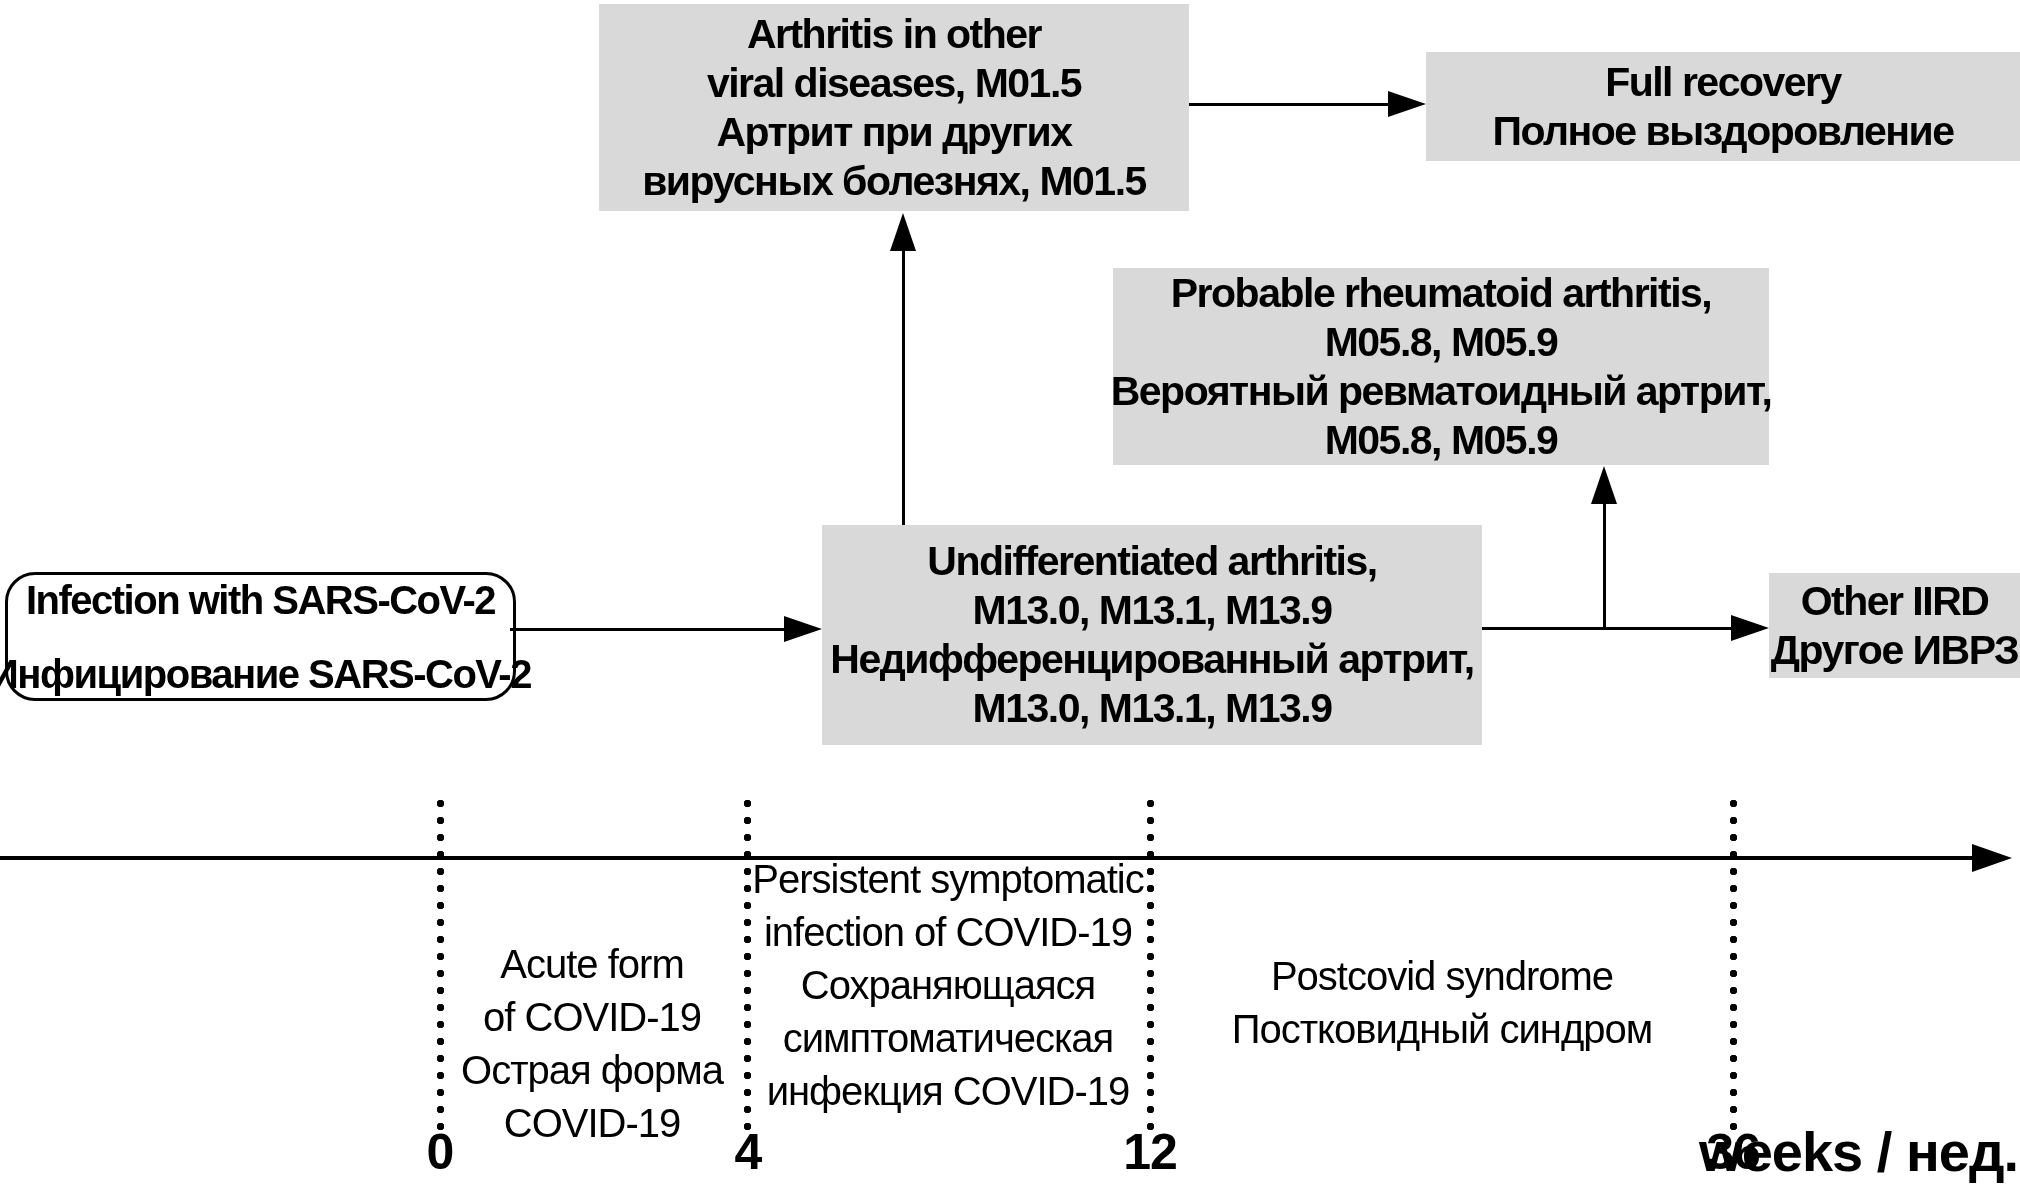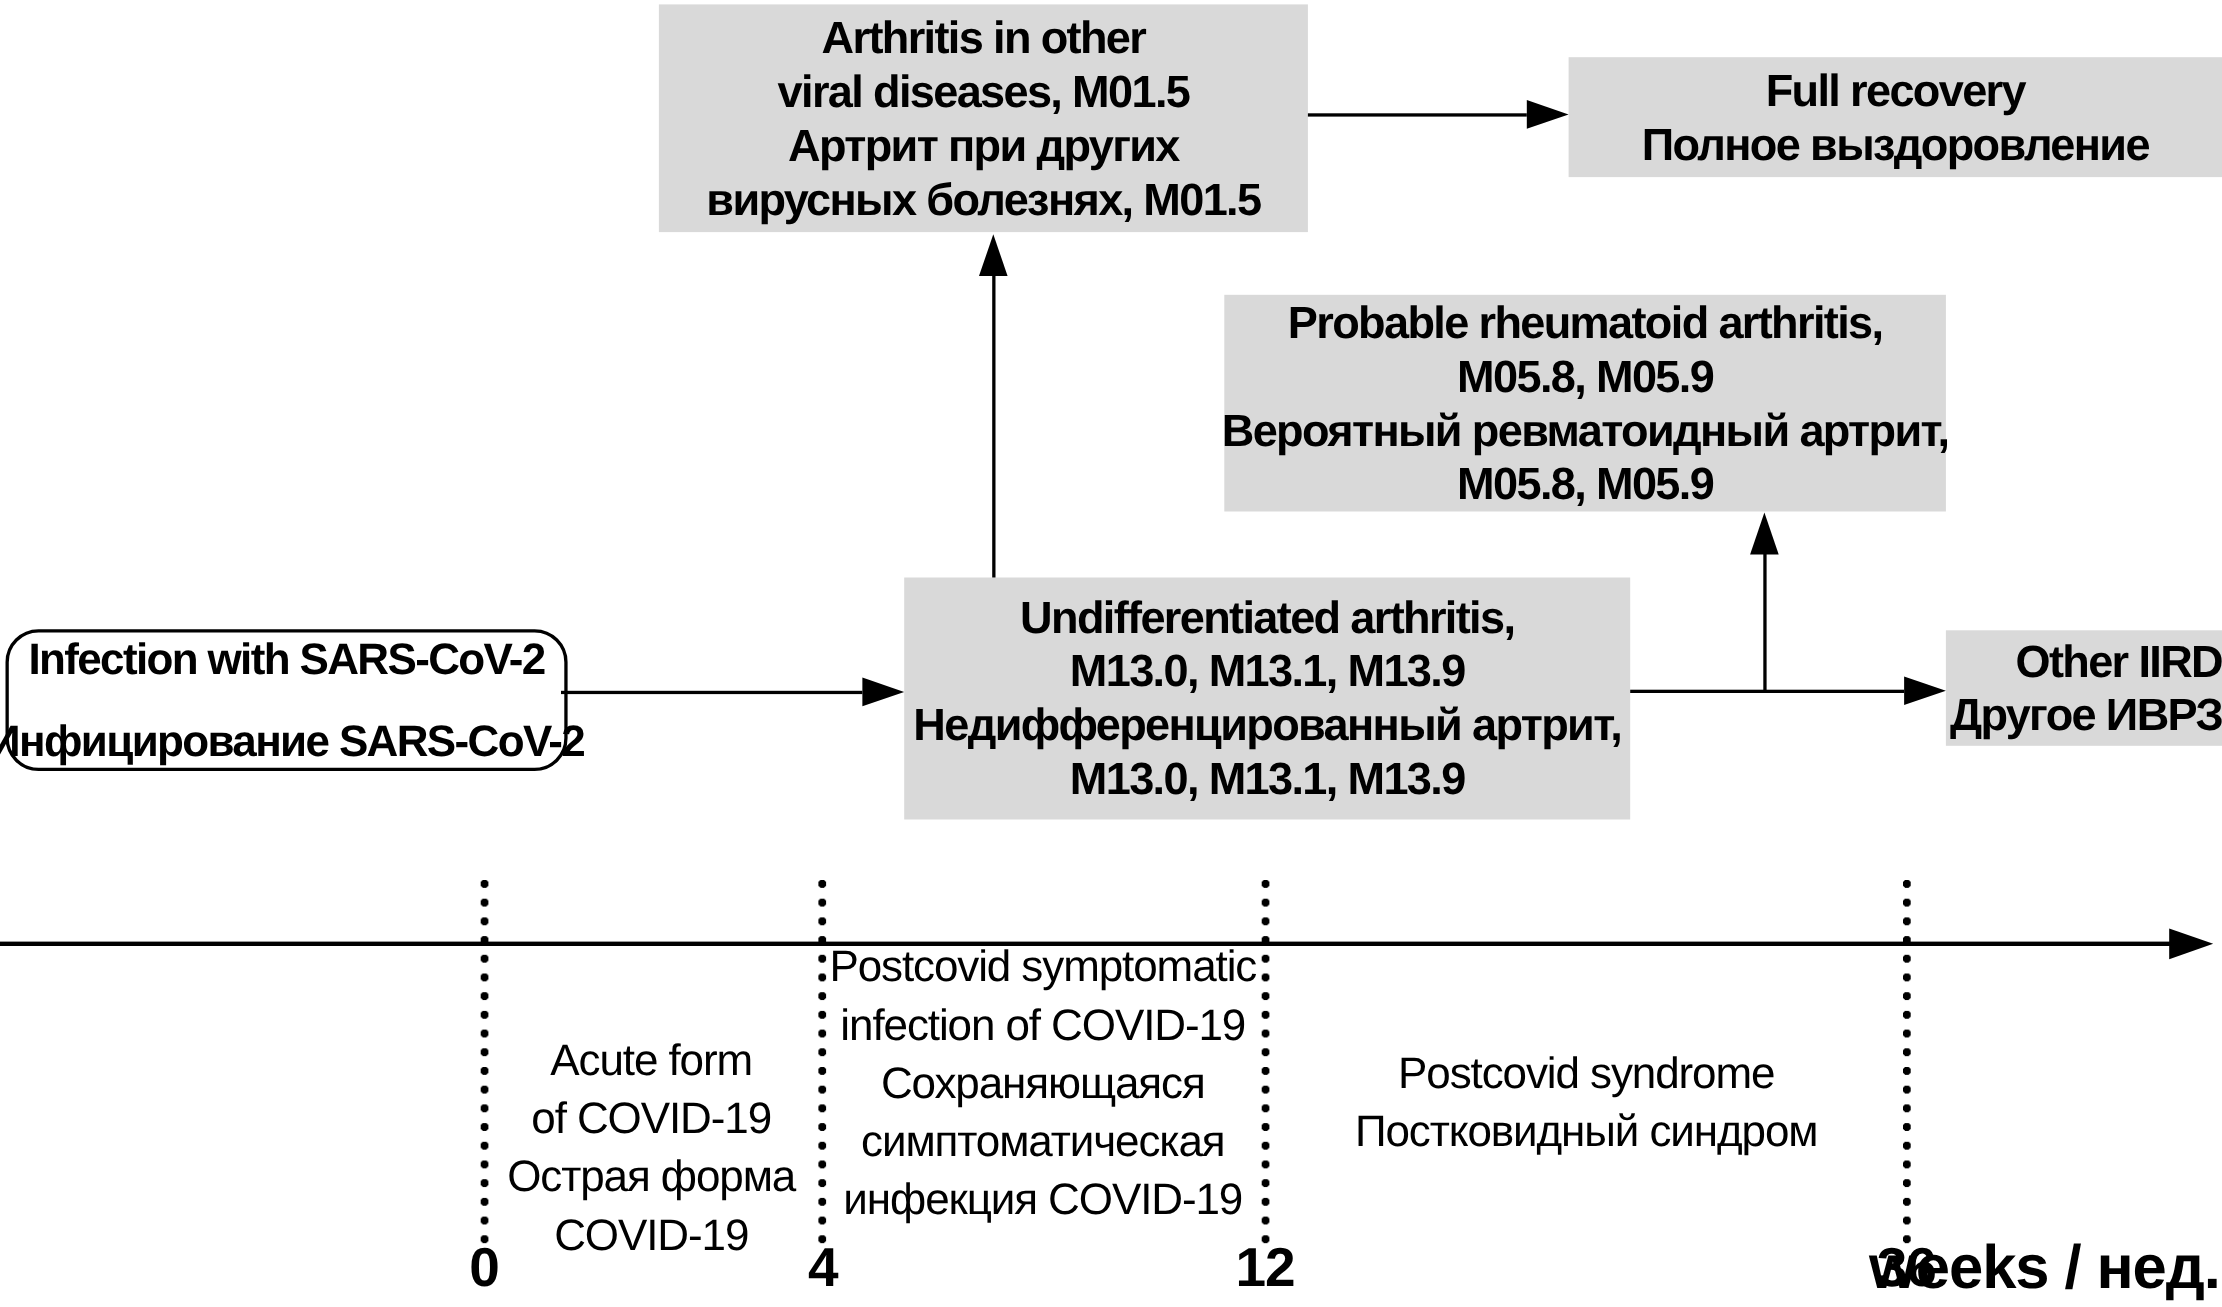--- a/index.html
+++ b/index.html
@@ -97,21 +97,21 @@
     <div>Инфицирование SARS-CoV-2</div>
   </div>
 
   <div class="box gray" style="left:822px; top:525px; width:660px; height:220px;">
     <div>Undifferentiated arthritis,</div>
     <div>M13.0, M13.1, M13.9</div>
     <div>Недифференцированный артрит,</div>
     <div>M13.0, M13.1, M13.9</div>
   </div>
 
-  <div class="box gray" style="left:1769px; top:573px; width:251px; height:105px;align-items:flex-end;">
+  <div class="box gray" style="left:1769px; top:573px; width:251px; height:105px;">
     <div>Other IIRD</div>
     <div>Другое ИВРЗ</div>
   </div>
 
   <div class="hline" style="left:510px; top:628px; width:274px; height:3px;"></div>
   <div class="head-right" style="left:784px; top:616px;"></div>
 
   <div class="vline" style="left:902px; top:249px; width:3px; height:276px;"></div>
   <div class="head-up" style="left:890px; top:213px;"></div>
 
@@ -140,21 +140,21 @@
   <div class="unit" style="right:2px; top:1124px;">weeks / нед.</div>
 
   <div class="plabel" style="left:342px; top:922px; width:500px;margin-top:16px;">
     <div>Acute form</div>
     <div>of COVID-19</div>
     <div>Острая форма</div>
     <div>COVID-19</div>
   </div>
 
   <div class="plabel" style="left:678px; top:853px; width:540px;">
-    <div>Postcovid symptomatic</div>
+    <div>Persistent symptomatic</div>
     <div>infection of COVID-19</div>
     <div>Сохраняющаяся</div>
     <div>симптоматическая</div>
     <div>инфекция COVID-19</div>
   </div>
 
   <div class="plabel" style="left:1142px; top:950px; width:600px;">
     <div>Postcovid syndrome</div>
     <div>Постковидный синдром</div>
   </div>

